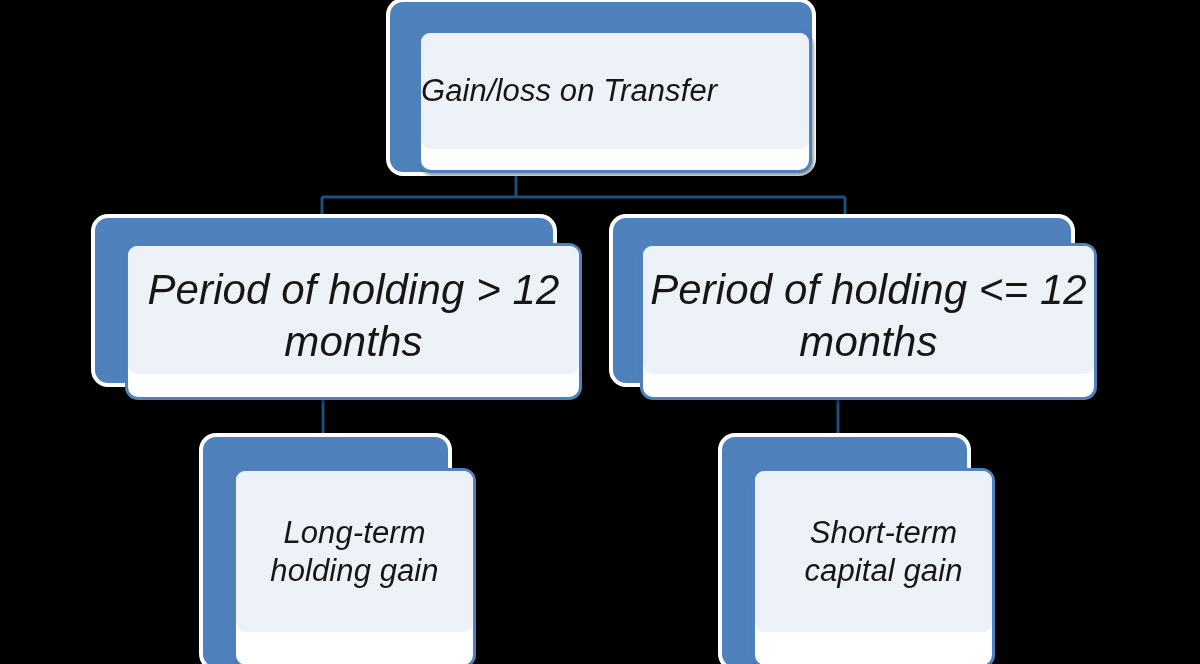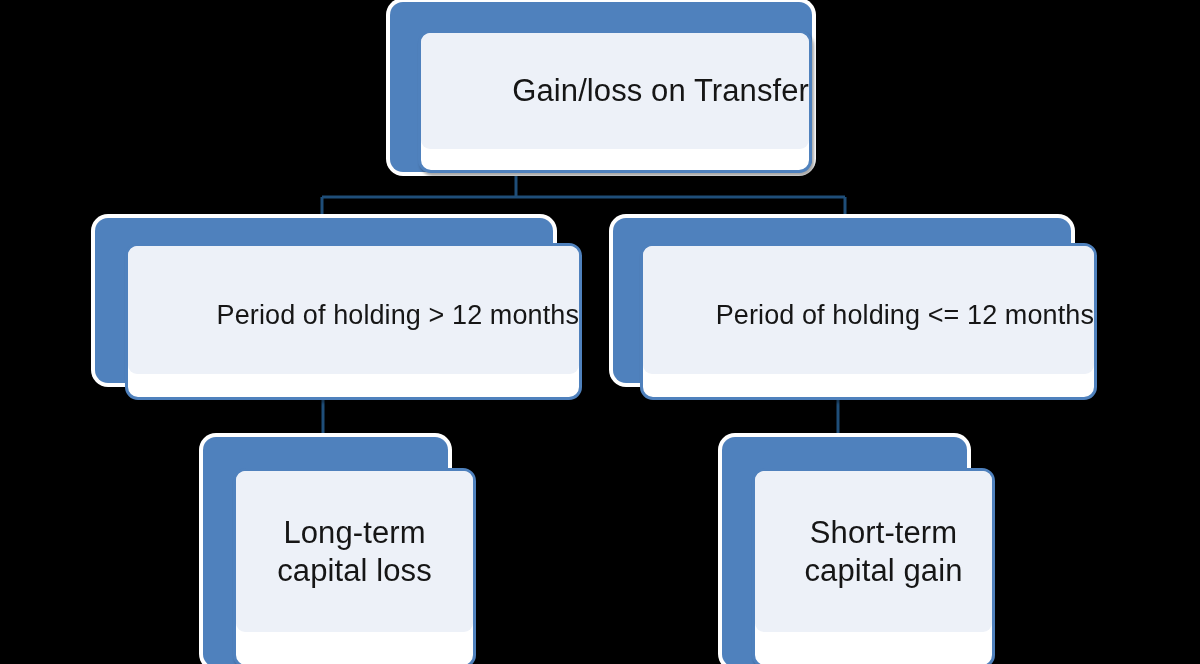--- a/index.html
+++ b/index.html
@@ -49,36 +49,37 @@
     box-sizing: border-box;
     box-shadow: 2px 3px 3px rgba(0,0,0,0.35);
   }
   
   .node .text-frame {
     position: absolute;
     border-radius: 9px;
     background: #edf1f8;
     display: flex;
     align-items: center;
-    justify-content: flex-end;
+    justify-content: flex-start;
     overflow: visible;
     box-sizing: border-box;
+    font-style: italic;
   }
   .node .node-label {
     color: #161616;
     text-align: center;
     line-height: 1.22;
     white-space: pre-line;
     letter-spacing: .1px;
     font-weight: 400;
   }
 
   
   .level-root .node-label  { font-size: 31px; }
-  .level-two  .node-label  { font-size: 27px; margin-top: 11px; }
+  .level-two  .node-label  { font-size: 42px; margin-top: 11px; }
   .level-leaf .node-label  { font-size: 31px; }
 </style>
 </head>
 <body>
 
 <div id="stage">
 
   <svg id="connectors" viewBox="0 0 1200 664" width="1200" height="664" xmlns="http://www.w3.org/2000/svg">
     <g stroke="#1f4e79" stroke-width="3" fill="none" stroke-linecap="butt">
 
@@ -118,21 +119,21 @@
     <div class="text-frame" style="left:630px; top:246px; width:451px; height:128px;">
       <div class="node-label">Period of holding &lt;= 12 months</div>
     </div>
   </div>
 
   <div class="node level-leaf" style="left:0; top:0; width:1200px; height:664px;">
     <div class="plate-back" style="left:203px; top:437px; width:245px; height:230px;"></div>
     <div class="plate-front" style="left:233px; top:468px; width:243px; height:200px;"></div>
     <div class="text-frame" style="left:236px; top:471px; width:237px; height:161px;">
       <div class="node-label" style="width:250px;">Long-term
-capital loss</div>
+holding gain</div>
     </div>
   </div>
 
   <div class="node level-leaf" style="left:0; top:0; width:1200px; height:664px;">
     <div class="plate-back" style="left:722px; top:437px; width:245px; height:230px;"></div>
     <div class="plate-front" style="left:752px; top:468px; width:243px; height:200px;"></div>
     <div class="text-frame" style="left:755px; top:471px; width:237px; height:161px;">
       <div class="node-label" style="width:250px;margin-left:20px;">Short-term
 capital gain</div>
     </div>

